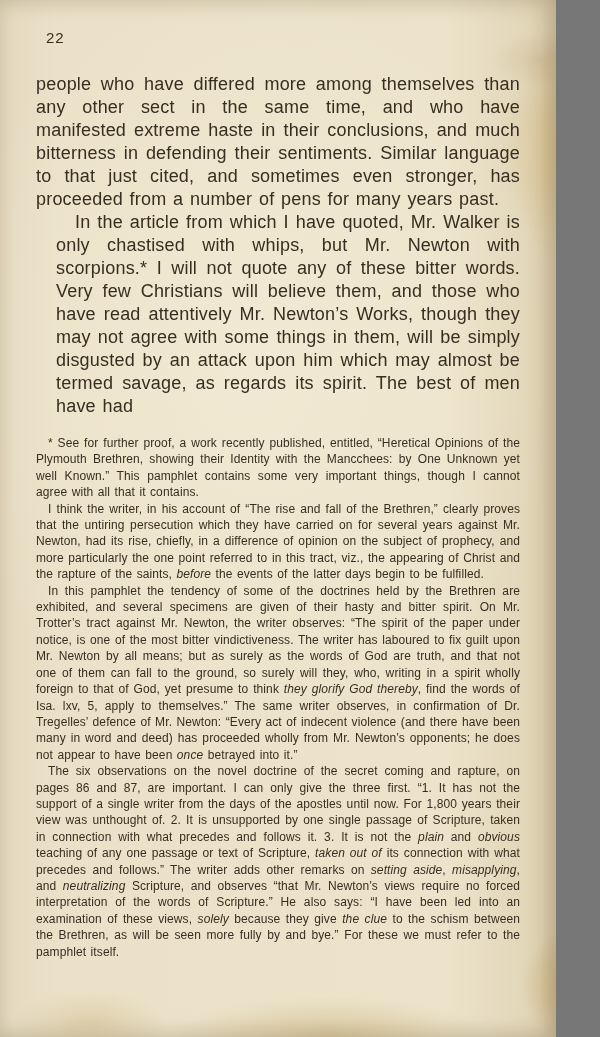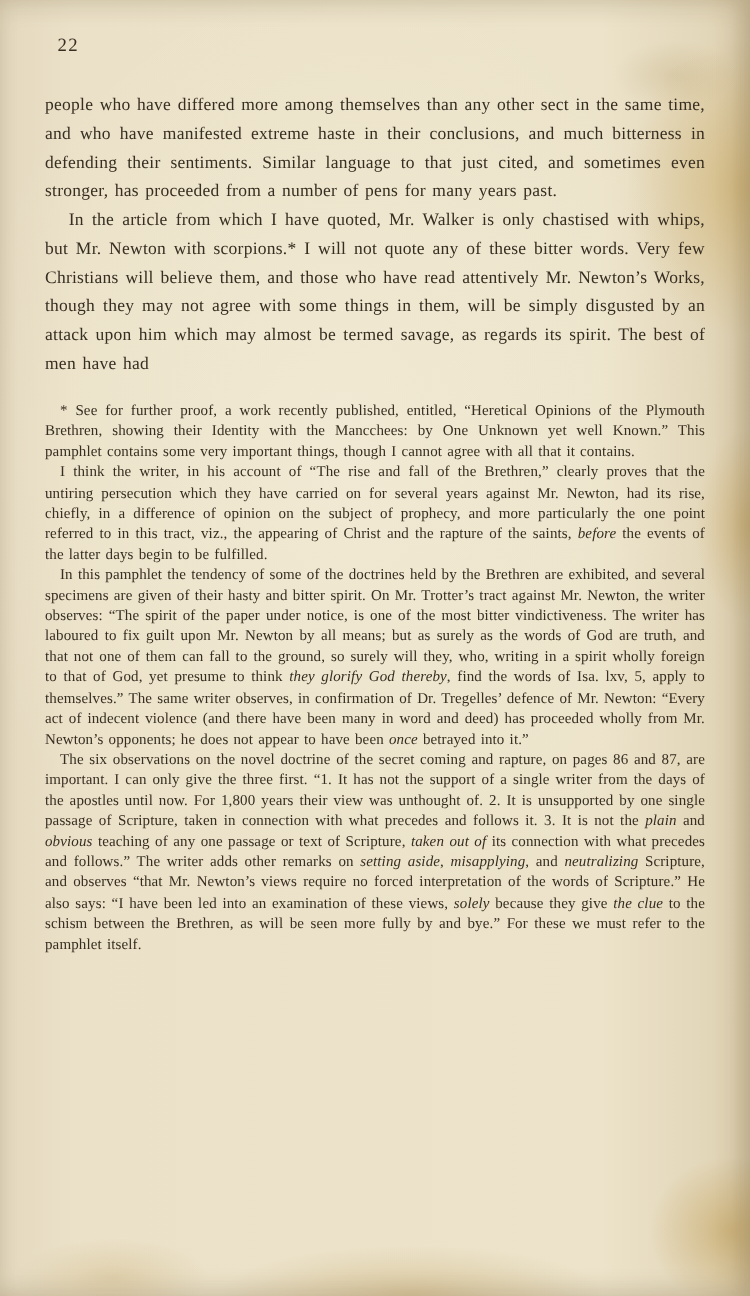--- a/index.html
+++ b/index.html
@@ -1,24 +1,24 @@
 <!DOCTYPE html>
 <html style="--paper: #eae0c6; --ink: #372e21;"><head>
 <meta charset="utf-8">
 <style>
   :root { --paper:#eae0c6; --ink:#372e21; }
   * { box-sizing: border-box; }
   html, body { margin:0; padding:0; background:#777; }
   .page {
     position: relative;
-    width: 600px;
+    width: 556px;
     height: 1037px;
     overflow: hidden;
     color: var(--ink);
-    font-family: Liberation Serif, serif;
+    font-family: Liberation Sans, sans-serif;
     background:
       radial-gradient(ellipse 130px 170px at 592px 150px, rgba(193,152,63,0.40), rgba(193,152,63,0) 70%),
       radial-gradient(ellipse 60px 110px at 598px 420px, rgba(186,144,58,0.35), rgba(186,144,58,0) 70%),
       radial-gradient(ellipse 95px 85px at 585px 985px, rgba(180,138,52,0.42), rgba(180,138,52,0) 70%),
       radial-gradient(ellipse 220px 55px at 330px 1035px, rgba(175,136,58,0.28), rgba(175,136,58,0) 70%),
       radial-gradient(ellipse 110px 45px at 90px 1022px, rgba(175,136,58,0.20), rgba(175,136,58,0) 70%),
       radial-gradient(ellipse 70px 40px at 540px 60px, rgba(160,130,70,0.18), rgba(160,130,70,0) 70%),
       radial-gradient(ellipse 420px 520px at 45% 35%, rgba(255,250,235,0.30), rgba(255,250,235,0) 75%),
       linear-gradient(90deg, #e4d9bf 0%, #ebe1c8 10%, #ece3ca 80%, #e3d7ba 94%, #d9cbab 100%);
   }
@@ -32,24 +32,24 @@
     pointer-events:none;
   }
   .page-header { position:relative; margin: 28px 46px 0; height: 20px; }
   .page-number { position:absolute; left:0; top:1px; font-size:15px; letter-spacing:1px; }
   .running-title {
     position:absolute; left:0; right:0; top:2px;
     text-align:center; font-size:12.5px; font-weight:bold; letter-spacing:2.2px;
   }
   .body-text { margin: 25px 36px 0; }
   .body-text p {
-    margin:0; font-size:14px; line-height:23px;
+    margin:0; font-size:18px; line-height:23px;
     text-align:justify; letter-spacing:0.2px; word-spacing:1.5px;
   }
-  .body-text p.indent { text-indent:19px; }
+  .body-text p.indent { text-indent:19px;margin-left:20px; }
   .footnote-text { margin: 17px 36px 0; }
   .footnote-text p {
     margin:0; font-size:12px; line-height:16.4px;
     text-align:justify; letter-spacing:0.1px; word-spacing:1px;
   }
   .footnote-text p.indent { text-indent:12px; }
 </style>
 </head>
 <body>
 

